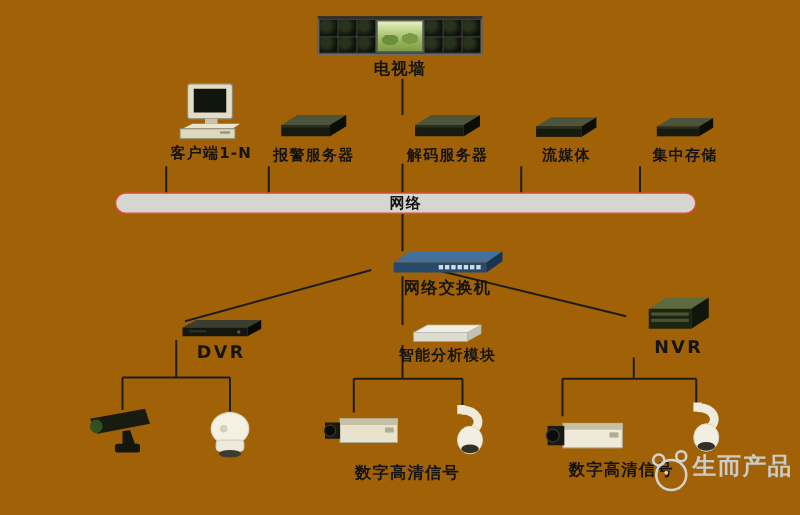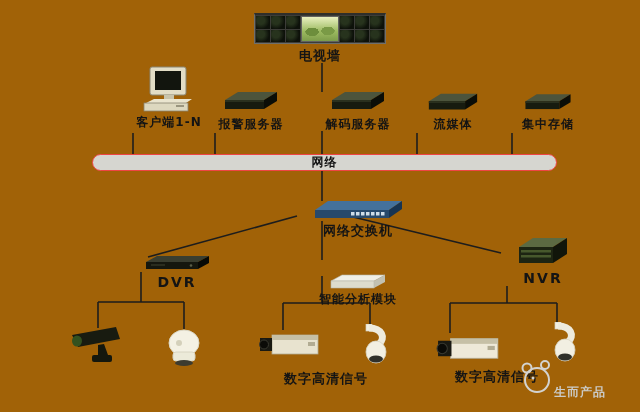--- a/index.html
+++ b/index.html
@@ -37,22 +37,22 @@
   .bus{
     position:absolute;left:92px;top:154px;width:465px;height:17px;
     background:#d6d6d0;border:1px solid #ef4444;border-radius:9px;
     box-sizing:border-box;display:flex;align-items:center;justify-content:center;
   }
   .bus .lbl{margin-top:0;font-size:12px;}
   
   .gl{position:absolute;}
   
   .wm-text{
-    position:absolute;left:554px;top:384px;
-    font-size:12px;font-weight:bold;color:#cbcbc7;letter-spacing:1px;white-space:nowrap;
+    position:absolute;left:554px;top:360px;
+    font-size:19px;font-weight:bold;color:#cbcbc7;letter-spacing:1px;white-space:nowrap;
   }
   .wm-mascot{position:absolute;left:518px;top:357px;}
 </style>
 </head>
 <body>
 
 <div class="stage">
 
   <svg class="wires">
     <path d="M322 63 V92"></path>
@@ -178,21 +178,21 @@
     <svg width="68" height="18" viewBox="0 0 68 18">
       <polygon points="3,8 14,2 66,2 55,8" fill="#3a3e30"></polygon>
       <polygon points="55,8 66,2 66,9 55,15" fill="#080905"></polygon>
       <rect x="3" y="8" width="52" height="7" fill="#15170e"></rect>
       <circle cx="48" cy="11.5" r="1.3" fill="#5a5e48"></circle>
       <rect x="8" y="10" width="14" height="2" fill="#2a2d1f"></rect>
     </svg>
     <div class="lbl big">DVR</div>
   </div>
 
-  <div class="node" style="left:280px;top:273px;width:84px;">
+  <div class="node" style="left:280px;top:258px;width:84px;">
     <svg width="58" height="18" viewBox="0 0 58 18">
       <polygon points="2,8 13,2 56,2 45,8" fill="#f0efe6" stroke="#b9b8ac" stroke-width="0.6"></polygon>
       <polygon points="45,8 56,2 56,9 45,15" fill="#c2c1b2"></polygon>
       <rect x="2" y="8" width="43" height="7" fill="#dddcce" stroke="#b9b8ac" stroke-width="0.6"></rect>
     </svg>
     <div class="lbl">智能分析模块</div>
   </div>
 
   <div class="node" style="left:469px;top:234px;width:76px;">
     <svg width="56" height="34" viewBox="0 0 56 34">

